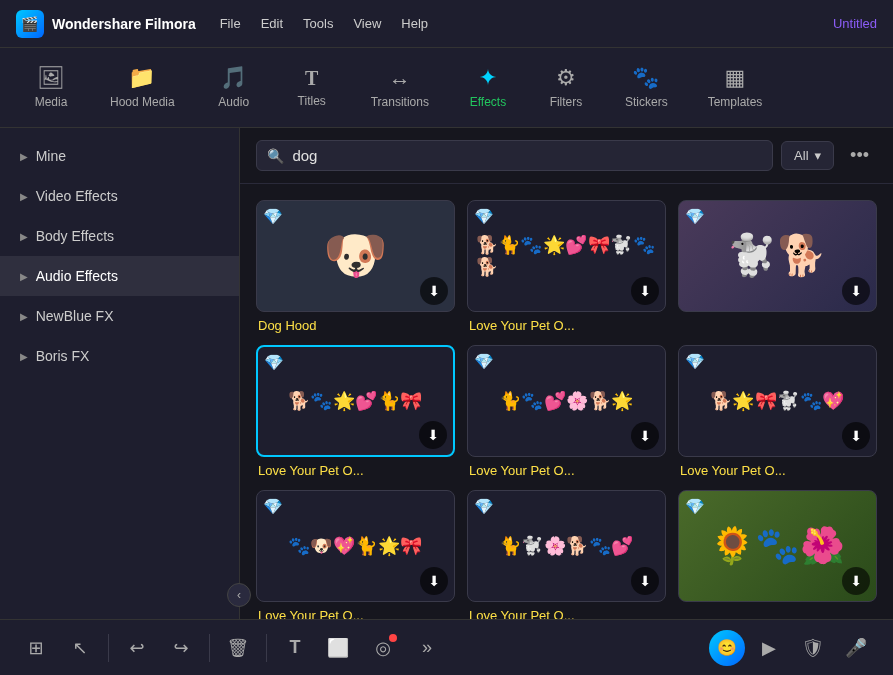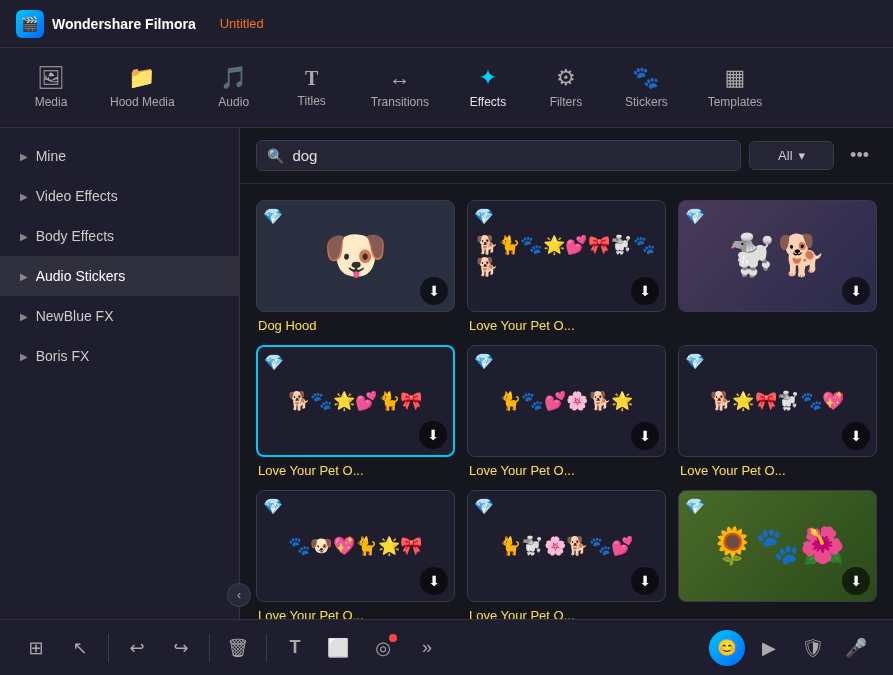--- a/index.html
+++ b/index.html
@@ -47,21 +47,21 @@
       display: flex;
       gap: 20px;
       flex: 1;
     }
     .menu-item {
       color: #ccc;
       font-size: 13px;
       cursor: pointer;
     }
     .window-title {
-      color: #f97316;
+      color: #8b5cf6;
       font-size: 13px;
     }
 
     
     .nav-tabs {
       background: #1e1e2e;
       display: flex;
       align-items: center;
       padding: 0 16px;
       height: 80px;
@@ -170,21 +170,21 @@
       flex: 1;
     }
     .search-icon { color: #888; font-size: 14px; }
     .filter-dropdown {
       display: flex;
       align-items: center;
       gap: 6px;
       background: #252535;
       border: 1px solid #3a3a4a;
       border-radius: 6px;
-      padding: 6px 28px;
+      padding: 6px 12px;
       cursor: pointer;
       color: #ccc;
       font-size: 13px;
     }
     .more-btn {
       background: transparent;
       border: none;
       color: #aaa;
       font-size: 18px;
       cursor: pointer;
@@ -332,20 +332,27 @@
     }
   </style>
 </head>
 <body>
 
 <div class="top-bar">
   <div class="app-logo">
     <div class="logo-icon">🎬</div>
     <span>Wondershare Filmora</span>
   </div>
+  <div class="menu-items">
+    <span class="menu-item">File</span>
+    <span class="menu-item">Edit</span>
+    <span class="menu-item">Tools</span>
+    <span class="menu-item">View</span>
+    <span class="menu-item">Help</span>
+  </div>
   <span class="window-title">Untitled</span>
 </div>
 
 <div class="nav-tabs">
   <div class="nav-tab">
     <span class="tab-icon">🖼</span>
     <span>Media</span>
   </div>
   <div class="nav-tab">
     <span class="tab-icon">📁</span>
@@ -358,21 +365,21 @@
   <div class="nav-tab">
     <span class="tab-icon" style="font-family:serif;font-weight:bold;font-size:20px;">T</span>
     <span>Titles</span>
   </div>
   <div class="nav-tab">
     <span class="tab-icon">↔</span>
     <span>Transitions</span>
   </div>
   <div class="nav-tab active">
     <span class="tab-icon" style="color:#00d4ff;">✦</span>
-    <span style="color:#e5e5e5;">Effects</span>
+    <span style="color:#22c55e;">Effects</span>
   </div>
   <div class="nav-tab">
     <span class="tab-icon">⚙</span>
     <span>Filters</span>
   </div>
   <div class="nav-tab">
     <span class="tab-icon">🐾</span>
     <span>Stickers</span>
   </div>
   <div class="nav-tab">
@@ -391,21 +398,21 @@
     <div class="sidebar-item">
       <span class="chevron">▶</span>
       <span>Video Effects</span>
     </div>
     <div class="sidebar-item">
       <span class="chevron">▶</span>
       <span>Body Effects</span>
     </div>
     <div class="sidebar-item active">
       <span class="chevron">▶</span>
-      <span>Audio Stickers</span>
+      <span>Audio Effects</span>
     </div>
     <div class="sidebar-item">
       <span class="chevron">▶</span>
       <span>NewBlue FX</span>
     </div>
     <div class="sidebar-item">
       <span class="chevron">▶</span>
       <span>Boris FX</span>
     </div>
     <div class="sidebar-collapse-btn">

